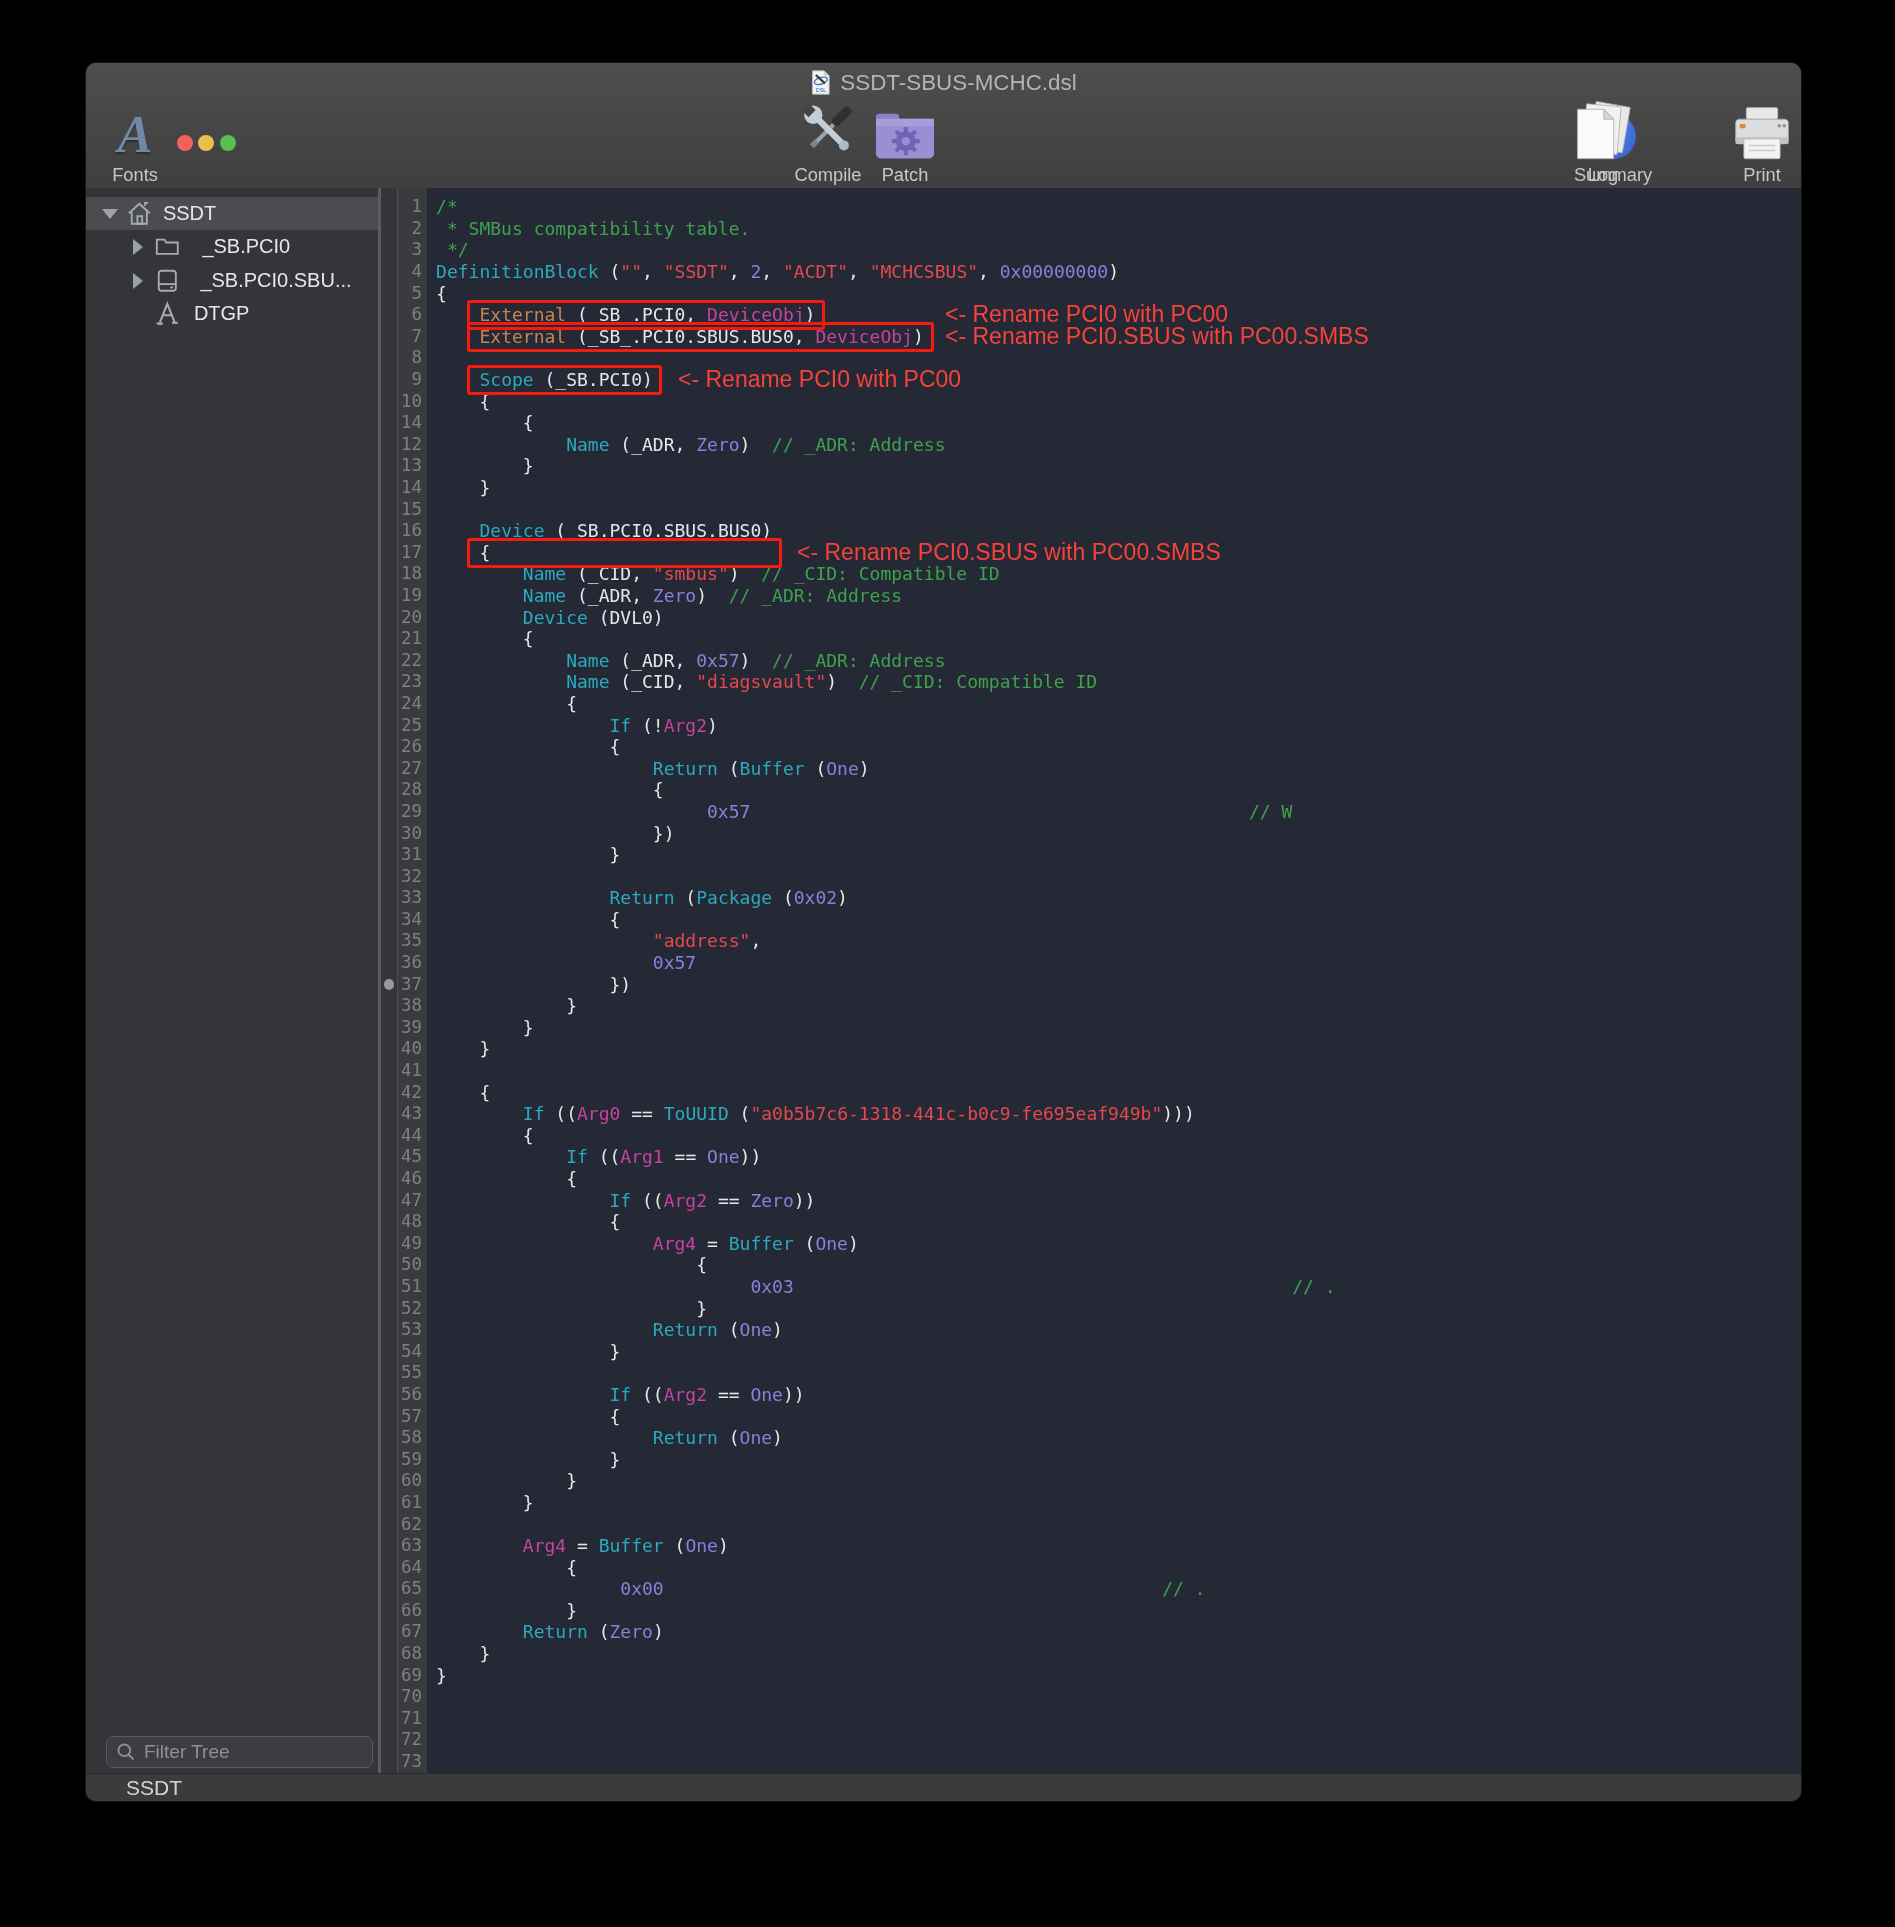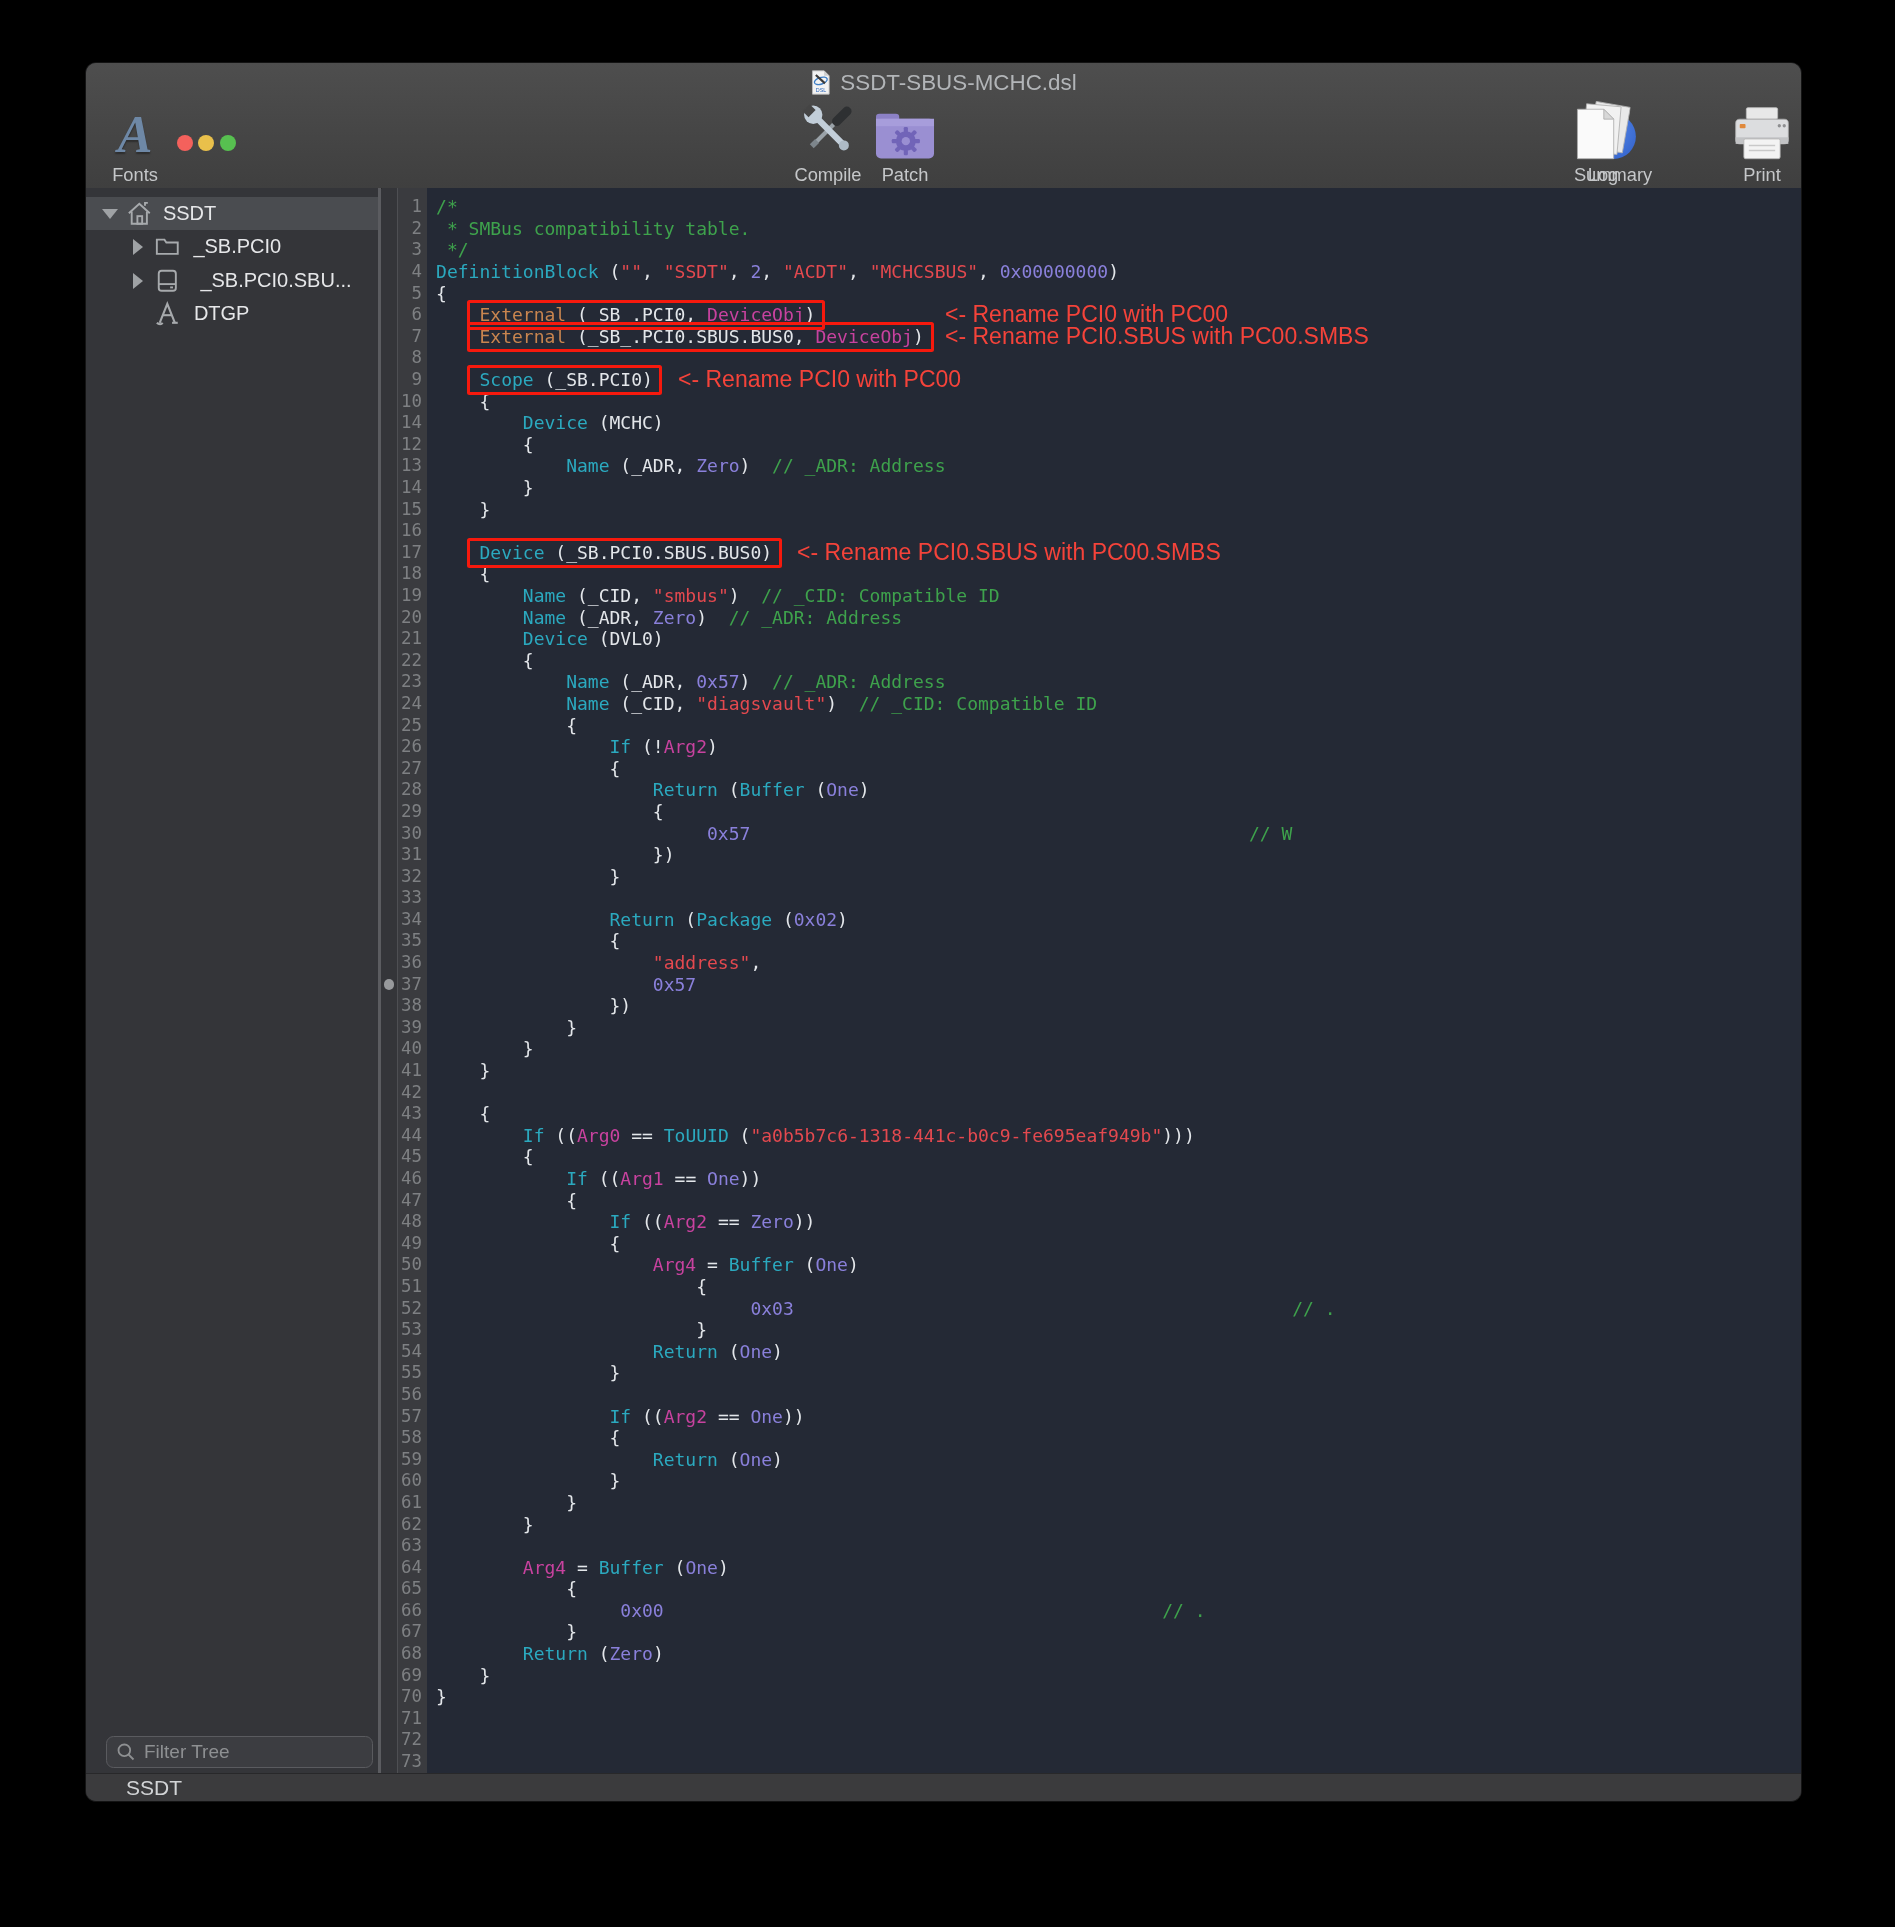--- a/index.html
+++ b/index.html
@@ -179,21 +179,21 @@
       </span>
       <span class="tree-label" style="margin-left:10px">SSDT</span>
     </div>
     <div class="tree-row" style="top:42px">
       <span style="margin-left:47px" class="tri-right"></span>
       <span style="margin-left:10.8px">
         <svg width="26.6" height="26.6" viewBox="0 0 28 28" fill="none" stroke="#a7aaad" stroke-width="2">
           <path d="M3 22 L3 7 L11 7 L13 10 L25 10 L25 22 Z"></path>
         </svg>
       </span>
-      <span class="tree-label" style="margin-left:13px">_SB.PCI0</span>
+      <span class="tree-label" style="margin-left:22px">_SB.PCI0</span>
     </div>
     <div class="tree-row" style="top:76px">
       <span style="margin-left:47px" class="tri-right"></span>
       <span style="margin-left:10.8px">
         <svg width="26.6" height="26.6" viewBox="0 0 28 28" fill="none" stroke="#a7aaad" stroke-width="2">
           <rect x="5" y="4" width="18" height="21" rx="3"></rect>
               <line x1="5" y1="18" x2="23" y2="18"></line>
               <line x1="17" y1="21.5" x2="20" y2="21.5"></line>
         </svg>
       </span>
@@ -307,21 +307,20 @@
           <div class="ln"><span class="tok-c">/*</span></div>
           <div class="ln"><span class="tok-c"> * SMBus compatibility table.</span></div>
           <div class="ln"><span class="tok-c"> */</span></div>
           <div class="ln"><span class="tok-k">DefinitionBlock</span><span class="tok-d"> (</span><span class="tok-s">""</span><span class="tok-d">, </span><span class="tok-s">"SSDT"</span><span class="tok-d">, </span><span class="tok-n">2</span><span class="tok-d">, </span><span class="tok-s">"ACDT"</span><span class="tok-d">, </span><span class="tok-s">"MCHCSBUS"</span><span class="tok-d">, </span><span class="tok-n">0x00000000</span><span class="tok-d">)</span></div>
           <div class="ln"><span class="tok-d">{</span></div>
           <div class="ln"><span class="tok-d">    </span><span class="tok-e">External</span><span class="tok-d"> (_SB_.PCI0, </span><span class="tok-a">DeviceObj</span><span class="tok-d">)</span></div>
           <div class="ln"><span class="tok-d">    </span><span class="tok-e">External</span><span class="tok-d"> (_SB_.PCI0.SBUS.BUS0, </span><span class="tok-a">DeviceObj</span><span class="tok-d">)</span></div>
           <div class="ln">&nbsp;</div>
           <div class="ln"><span class="tok-d">    </span><span class="tok-k">Scope</span><span class="tok-d"> (_SB.PCI0)</span></div>
           <div class="ln"><span class="tok-d">    </span><span class="tok-d">{</span></div>
-          <div class="ln"><span class="tok-d">        </span><span class="tok-k">Device</span><span class="tok-d"> (MCHC)</span></div>
           <div class="ln"><span class="tok-d">        </span><span class="tok-d">{</span></div>
           <div class="ln"><span class="tok-d">            </span><span class="tok-k">Name</span><span class="tok-d"> (_ADR, </span><span class="tok-n">Zero</span><span class="tok-d">)  </span><span class="tok-c">// _ADR: Address</span></div>
           <div class="ln"><span class="tok-d">        </span><span class="tok-d">}</span></div>
           <div class="ln"><span class="tok-d">    </span><span class="tok-d">}</span></div>
           <div class="ln">&nbsp;</div>
           <div class="ln"><span class="tok-d">    </span><span class="tok-k">Device</span><span class="tok-d"> (_SB.PCI0.SBUS.BUS0)</span></div>
           <div class="ln"><span class="tok-d">    </span><span class="tok-d">{</span></div>
           <div class="ln"><span class="tok-d">        </span><span class="tok-k">Name</span><span class="tok-d"> (_CID, </span><span class="tok-s">"smbus"</span><span class="tok-d">)  </span><span class="tok-c">// _CID: Compatible ID</span></div>
           <div class="ln"><span class="tok-d">        </span><span class="tok-k">Name</span><span class="tok-d"> (_ADR, </span><span class="tok-n">Zero</span><span class="tok-d">)  </span><span class="tok-c">// _ADR: Address</span></div>
           <div class="ln"><span class="tok-d">        </span><span class="tok-k">Device</span><span class="tok-d"> (DVL0)</span></div>

